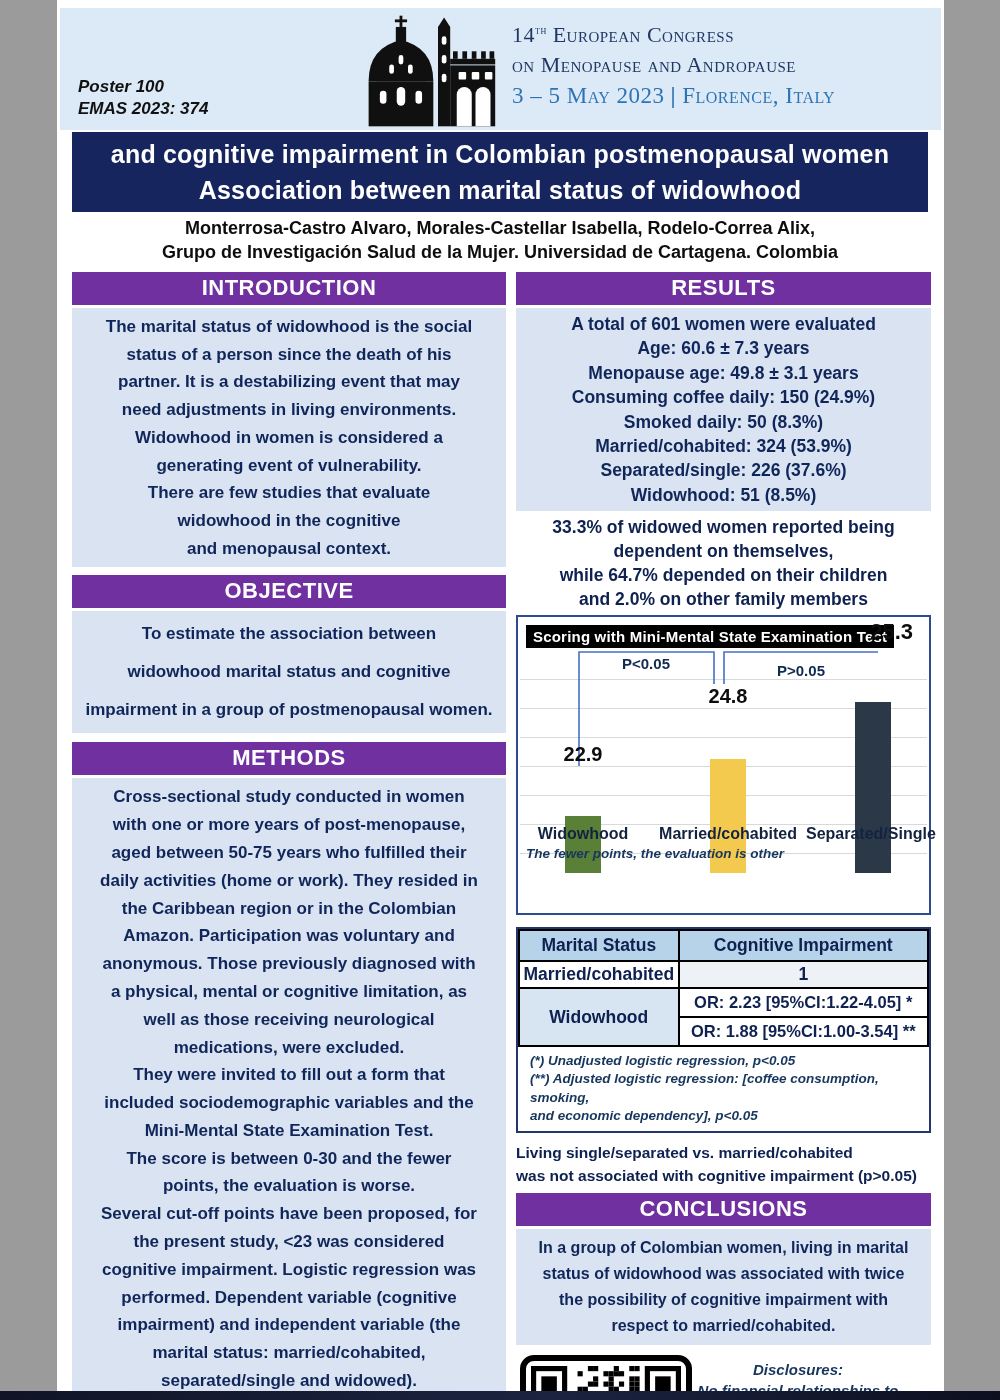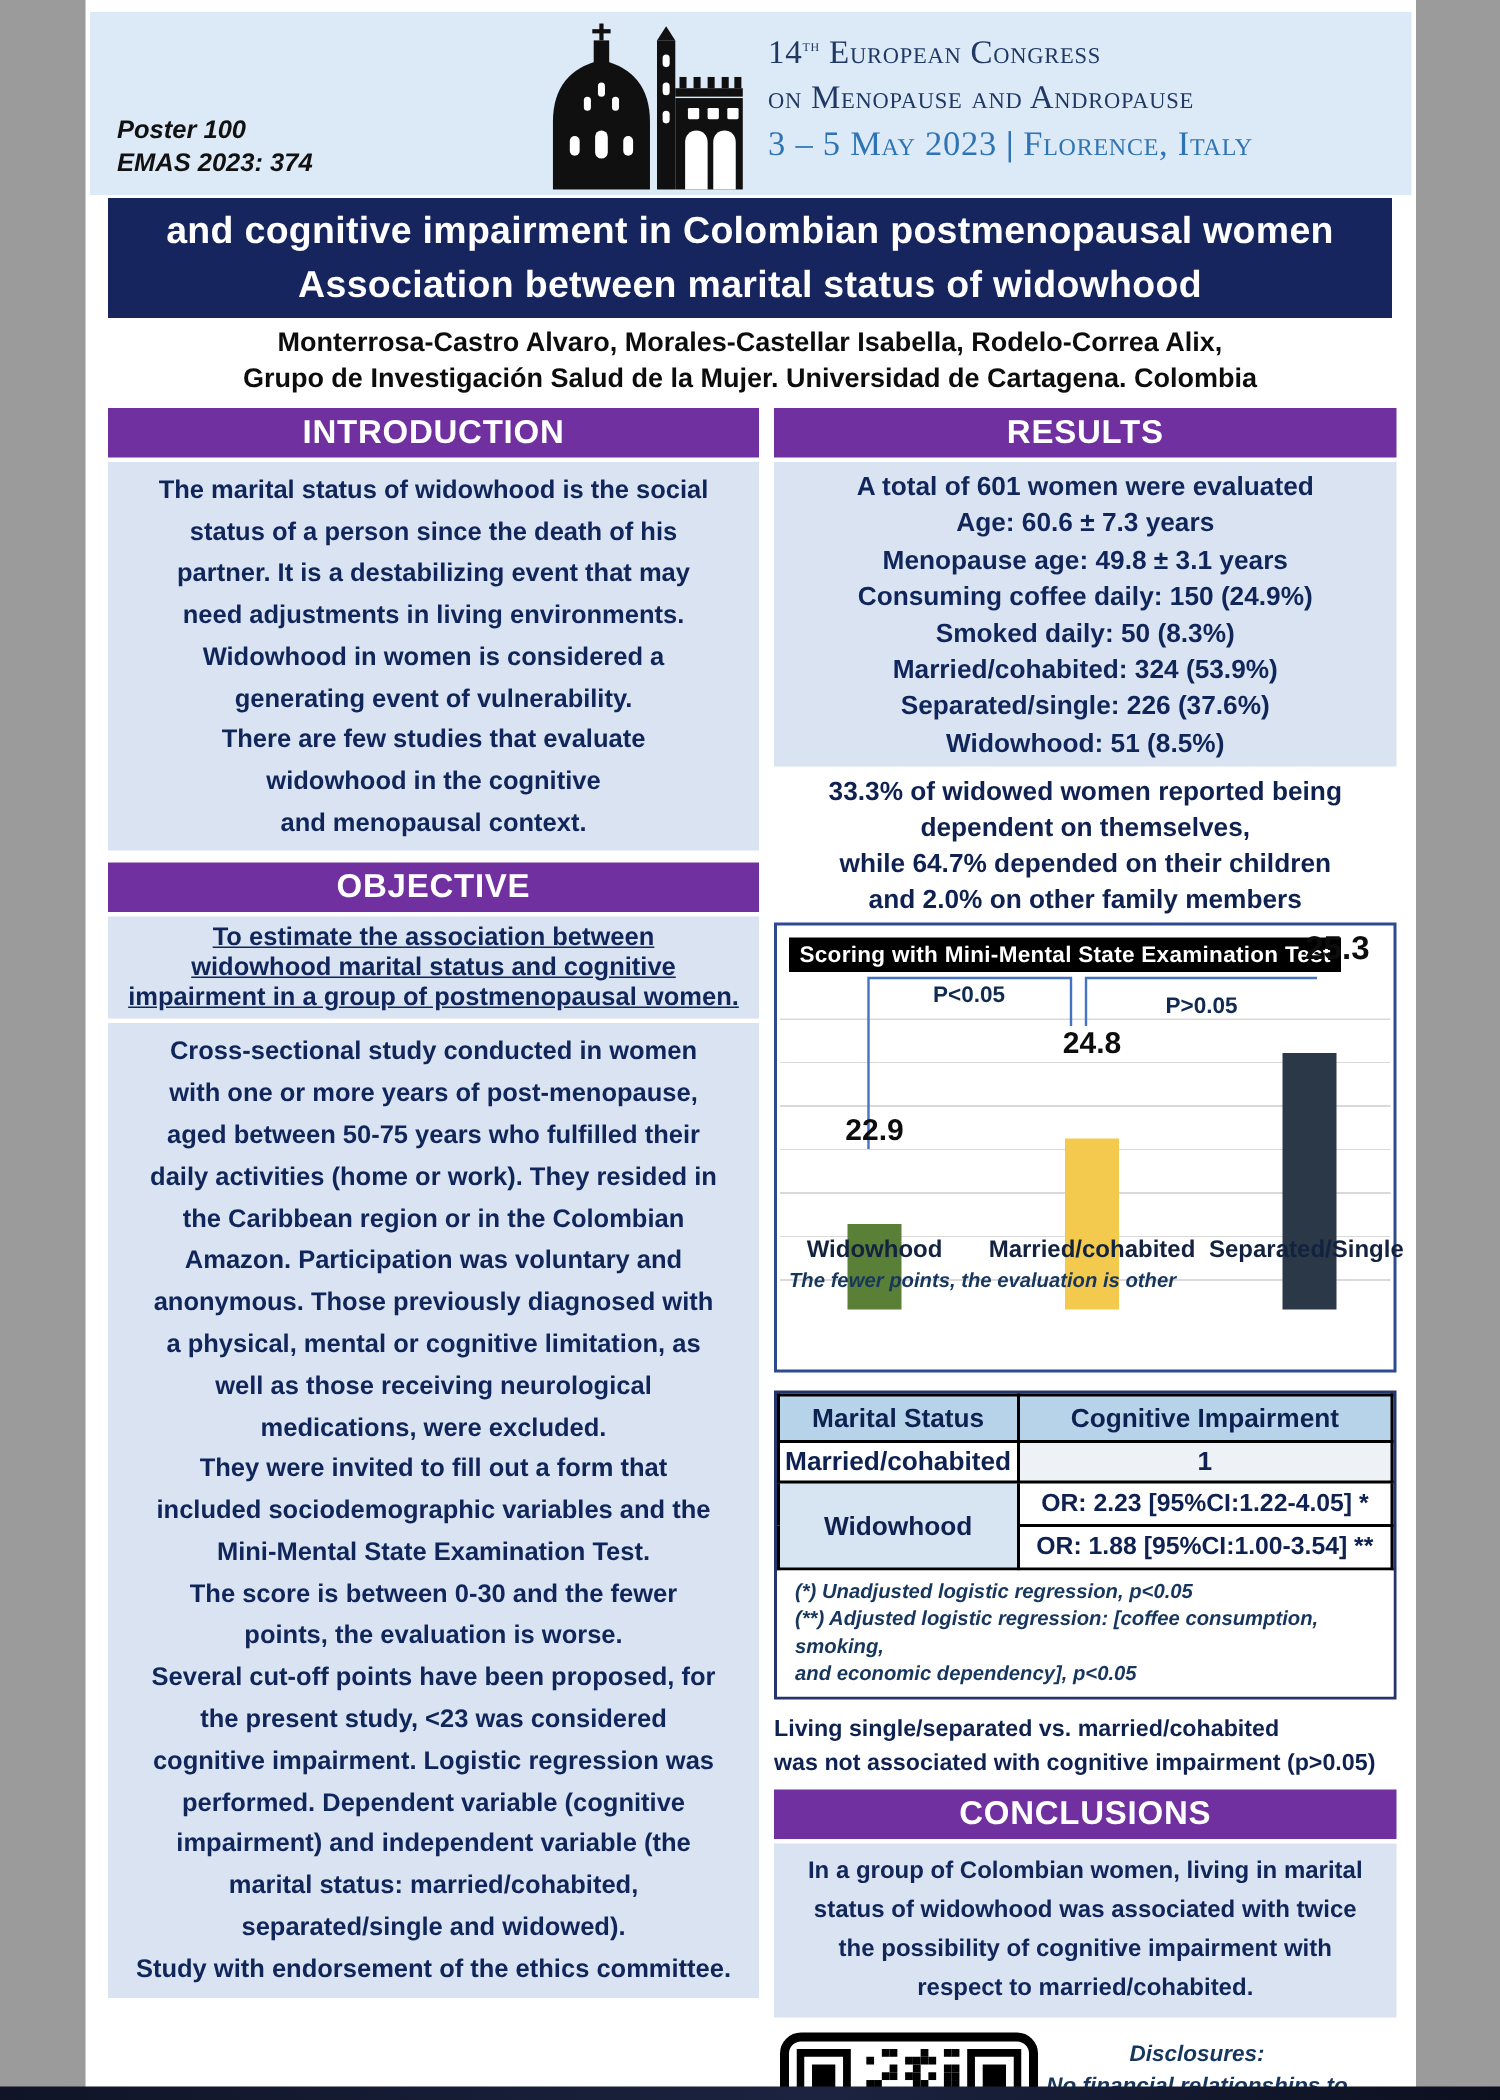--- a/index.html
+++ b/index.html
@@ -29,21 +29,21 @@
   .authors{position:absolute;left:15px;top:216px;width:856px;text-align:center;color:#0d0d0d;}
   .authors div{font-size:18px;font-weight:bold;line-height:1.35;}
 
   
   .col-left{position:absolute;left:15px;top:272px;width:434px;}
   .col-right{position:absolute;left:459px;top:272px;width:415px;}
 
   .sec-head{background:#7030a0;color:#fff;font-weight:bold;font-size:22px;text-align:center;padding:3px 0 4px 0;letter-spacing:0.5px;}
   .panel{background:#d9e3f1;color:#10265a;font-weight:bold;text-align:center;white-space:pre-line;margin-top:3px;}
   .intro-body{font-size:17px;line-height:27.7px;padding:5px 4px;}
-  .objective-body{font-size:17px;line-height:20px;padding:4px 2px;text-decoration:underline;}
+  .objective-body{font-size:17px;line-height:38px;padding:4px 2px;}
   .methods-body{font-size:17px;line-height:27.8px;padding:5px 2px;}
   .results-body{font-size:17.5px;line-height:24.4px;padding:4px 2px;}
   .gap8{margin-top:8px;} .gap9{margin-top:9px;}
 
   .dep-note{margin-top:4px;color:#0e2150;font-weight:bold;font-size:17.5px;line-height:24px;text-align:center;white-space:pre-line;}
 
   
   .chart-box{position:relative;margin-top:4px;height:300px;background:#fff;border:2px solid #2f4b8f;box-sizing:border-box;}
   .chart-banner{position:absolute;left:8px;top:8px;background:#000;color:#fff;font-weight:bold;font-size:15px;padding:3px 7px;letter-spacing:0.2px;}
   .top-value{position:absolute;right:16px;top:2px;font-size:22px;font-weight:bold;color:#0d0d0d;}
@@ -154,20 +154,21 @@
 generating event of vulnerability.
 There are few studies that evaluate
 widowhood in the cognitive
 and menopausal context.</div>
 
     <div class="sec-head gap8">OBJECTIVE</div>
     <div class="panel objective-body">To estimate the association between
 widowhood marital status and cognitive
 impairment in a group of postmenopausal women.</div>
 
+    <div class="sec-head gap9">METHODS</div>
     <div class="panel methods-body">Cross-sectional study conducted in women
 with one or more years of post-menopause,
 aged between 50-75 years who fulfilled their
 daily activities (home or work). They resided in
 the Caribbean region or in the Colombian
 Amazon. Participation was voluntary and
 anonymous. Those previously diagnosed with
 a physical, mental or cognitive limitation, as
 well as those receiving neurological
 medications, were excluded.

